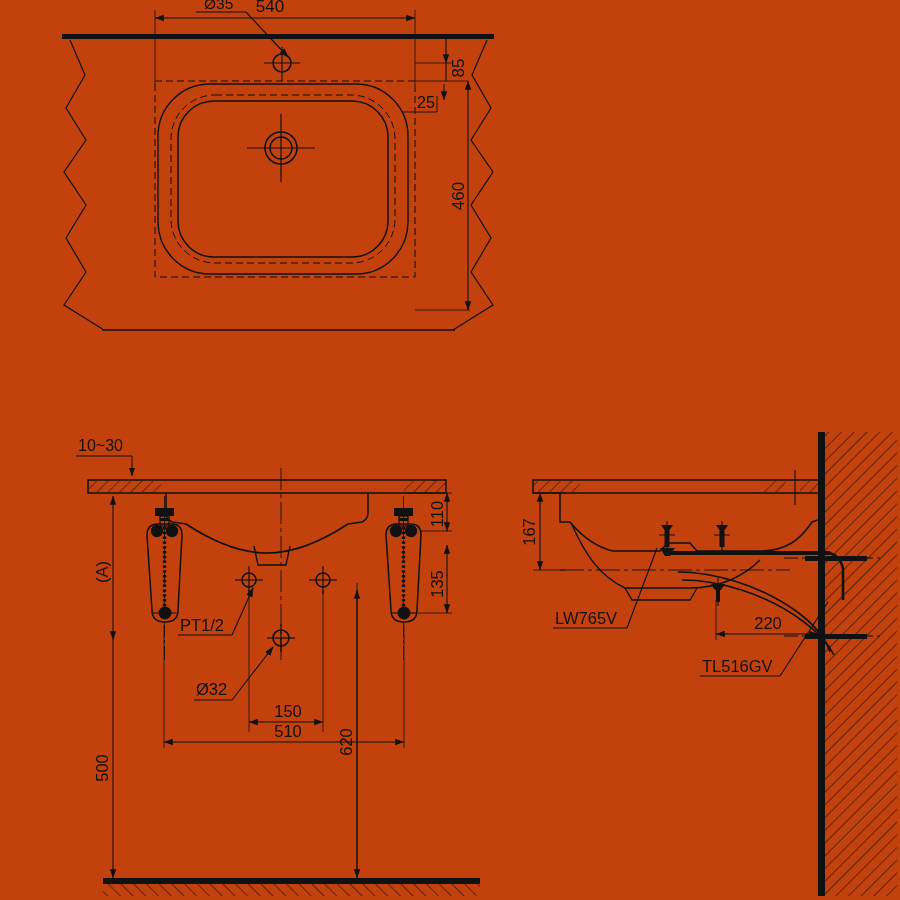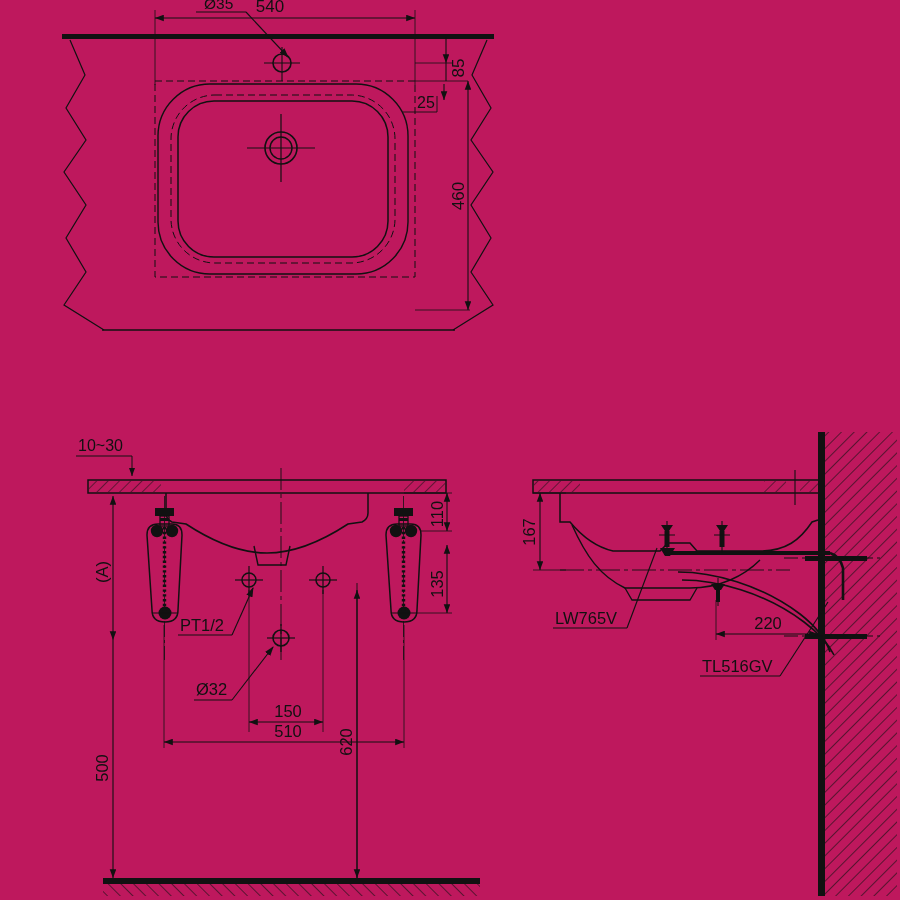--- a/index.html
+++ b/index.html
@@ -3,21 +3,21 @@
 <meta charset="utf-8">
 <title>Washbasin Installation Drawing</title>
 <style>
   html,body{margin:0;padding:0;background:#ffffff;}
   body{
     width:900px;height:900px;
     font-family:"Liberation Sans", sans-serif;
     color:#111111;
     overflow:hidden;
   }
-  #sheet{position:relative;width:900px;height:900px;background:#be185d;}
+  #sheet{position:relative;width:900px;height:900px;background:#c2410c;}
   svg{display:block;}
   text{font-family:"Liberation Sans", sans-serif;fill:#111;}
 </style>
 </head>
 <body>
 
 <div id="sheet">
 
 <svg width="900" height="900" viewBox="0 0 900 900">
 

